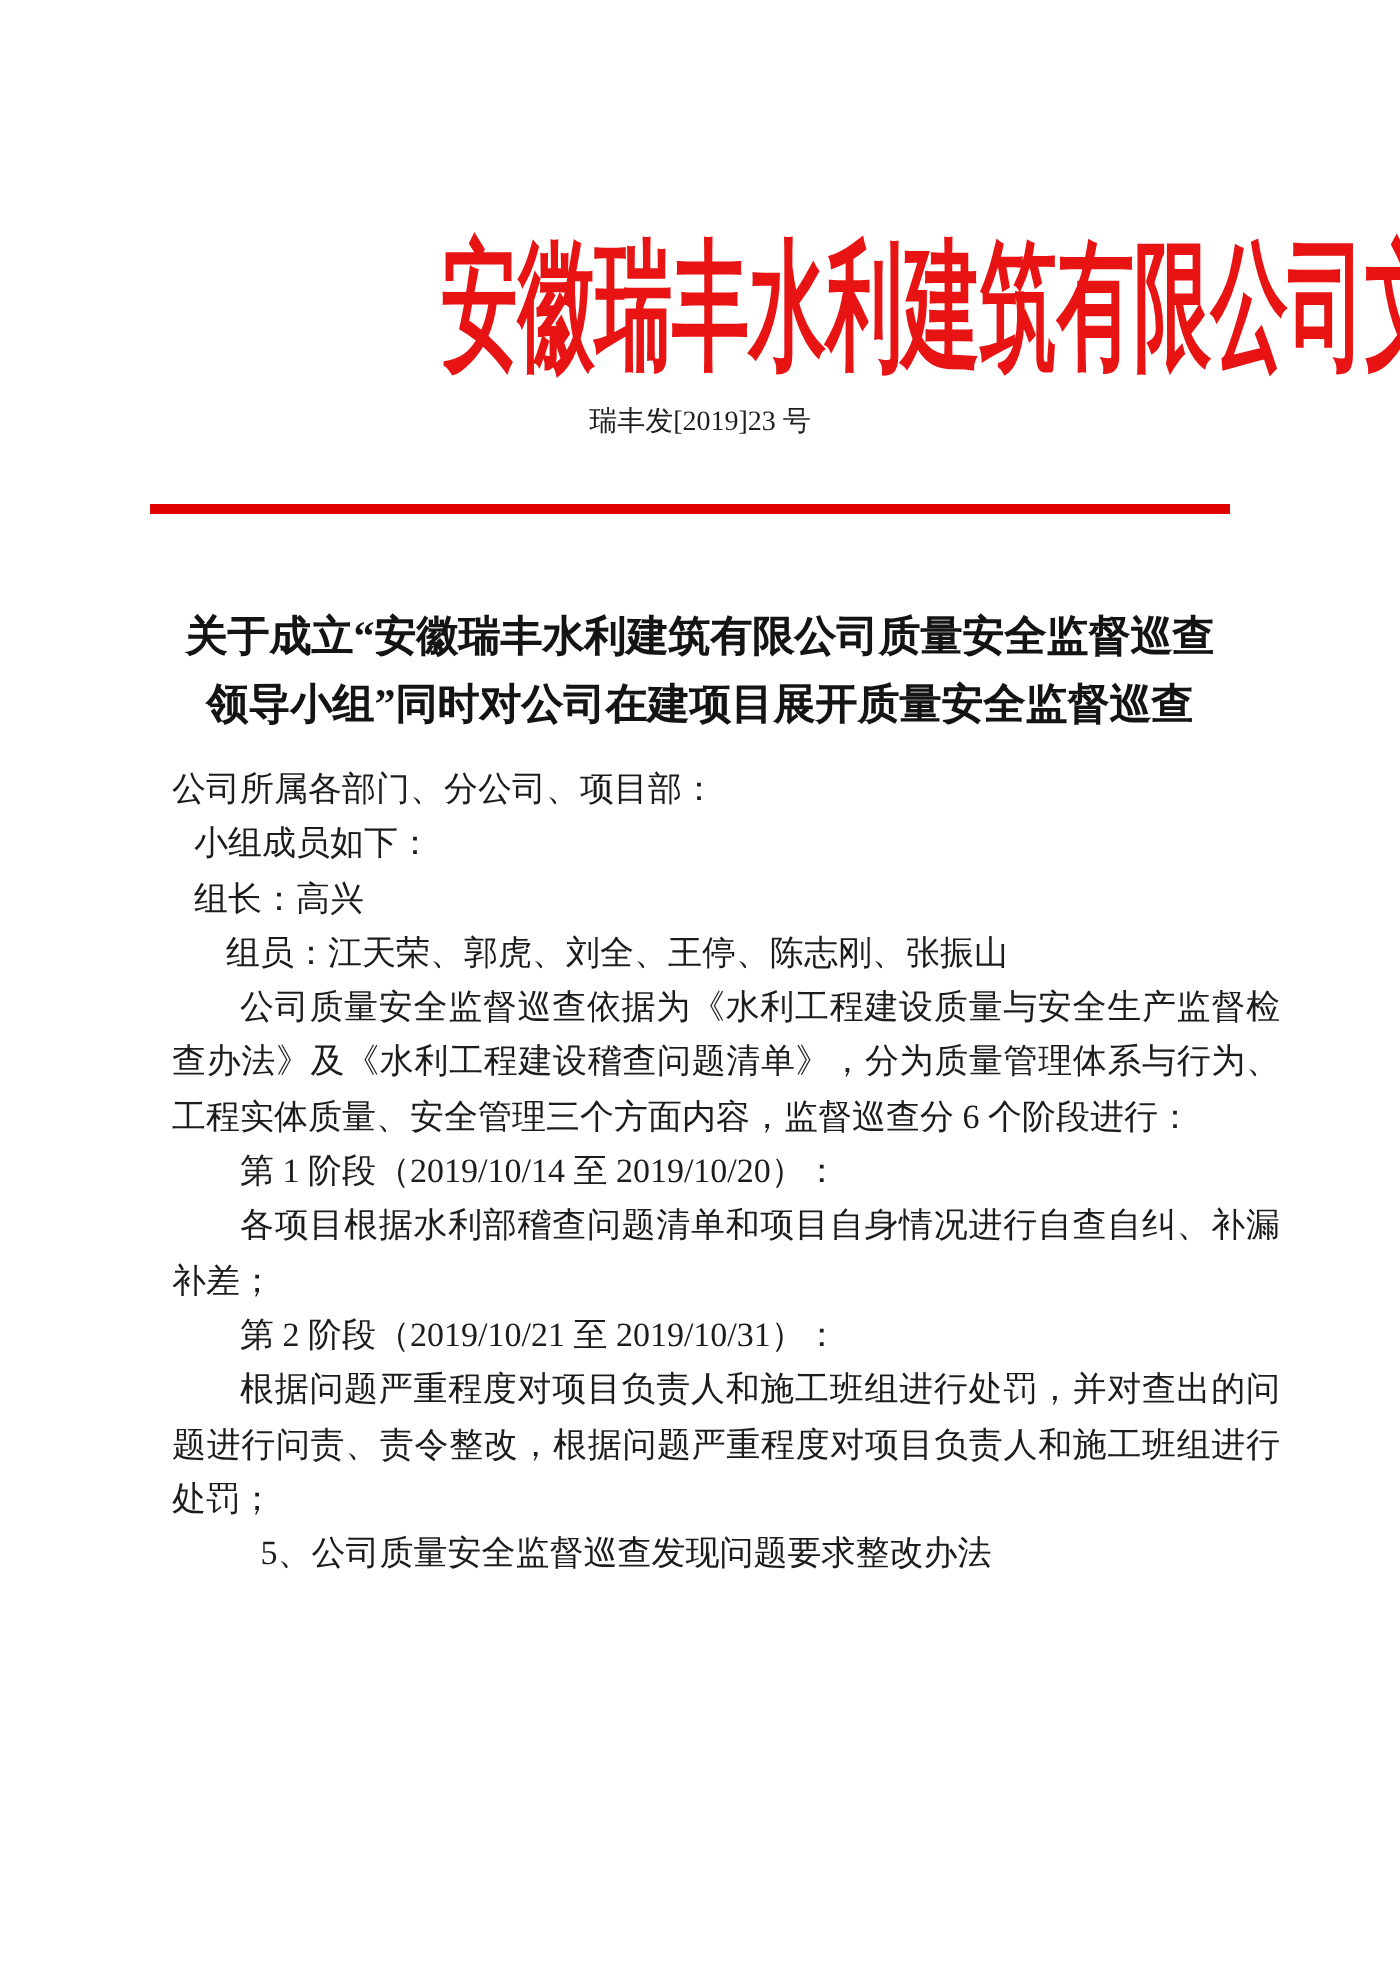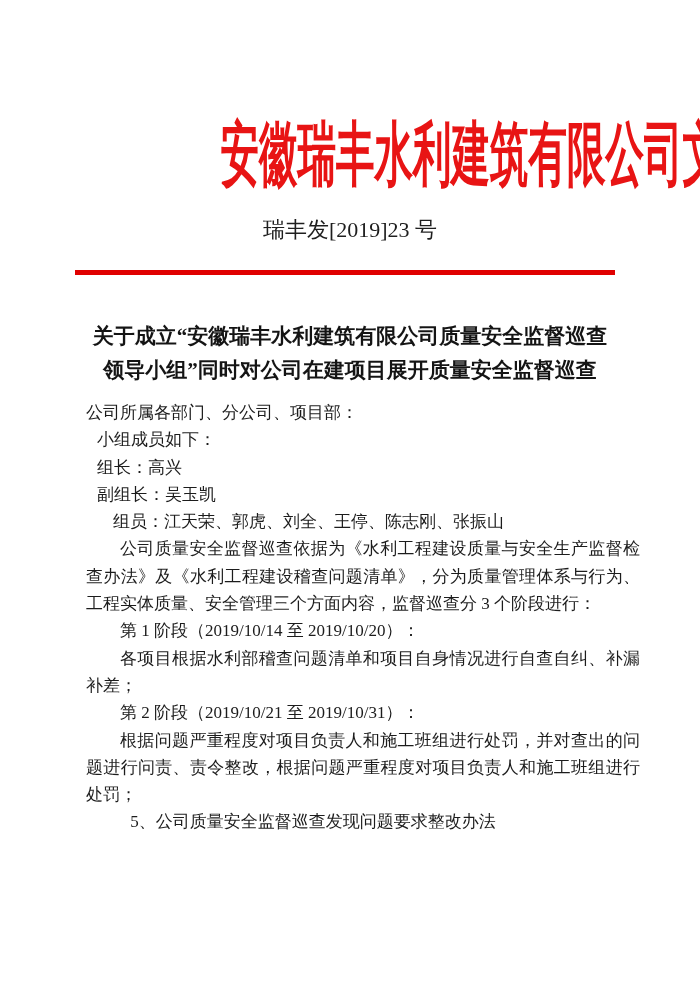--- a/index.html
+++ b/index.html
@@ -29,23 +29,22 @@
     color: #e81414;
     white-space: nowrap;
     line-height: 90px;
     transform: scaleX(0.55);
     transform-origin: center;
     letter-spacing: 0px;
   }
 
   
   .doc-number {
-    margin-top: 18px;
     text-align: center;
-    font-size: 22px;
+    font-size: 14px;
     line-height: 24px;
     color: #1e1e1e;
   }
 
   
   .red-rule {
     margin: 28px 0 0 75px;
     width: 540px;
     height: 5px;
     background: #e00000;
@@ -93,23 +92,22 @@
 
   <h1 class="doc-title">
     <span class="title-line">关于成立“安徽瑞丰水利建筑有限公司质量安全监督巡查</span>
     <span class="title-line">领导小组”同时对公司在建项目展开质量安全监督巡查</span>
   </h1>
 
   <div class="body-text">
     <p>公司所属各部门、分公司、项目部：</p>
     <p class="p-small">小组成员如下：</p>
     <p class="p-small">组长：高兴</p>
-    <p class="p-small">副组长：吴玉凯</p>
     <p class="p-mid">组员：江天荣、郭虎、刘全、王停、陈志刚、张振山</p>
-    <p class="p-indent2">公司质量安全监督巡查依据为《水利工程建设质量与安全生产监督检查办法》及《水利工程建设稽查问题清单》，分为质量管理体系与行为、工程实体质量、安全管理三个方面内容，监督巡查分 3 个阶段进行：</p>
+    <p class="p-indent2">公司质量安全监督巡查依据为《水利工程建设质量与安全生产监督检查办法》及《水利工程建设稽查问题清单》，分为质量管理体系与行为、工程实体质量、安全管理三个方面内容，监督巡查分 6 个阶段进行：</p>
     <p class="p-indent2 p-bold">第 1 阶段（2019/10/14 至 2019/10/20）：</p>
     <p class="p-indent2">各项目根据水利部稽查问题清单和项目自身情况进行自查自纠、补漏补差；</p>
     <p class="p-indent2 p-bold">第 2 阶段（2019/10/21 至 2019/10/31）：</p>
     <p class="p-indent2">根据问题严重程度对项目负责人和施工班组进行处罚，并对查出的问题进行问责、责令整改，根据问题严重程度对项目负责人和施工班组进行处罚；</p>
     <p class="p-num">5、公司质量安全监督巡查发现问题要求整改办法</p>
   </div>
 
 </div>
 
 </body></html>

